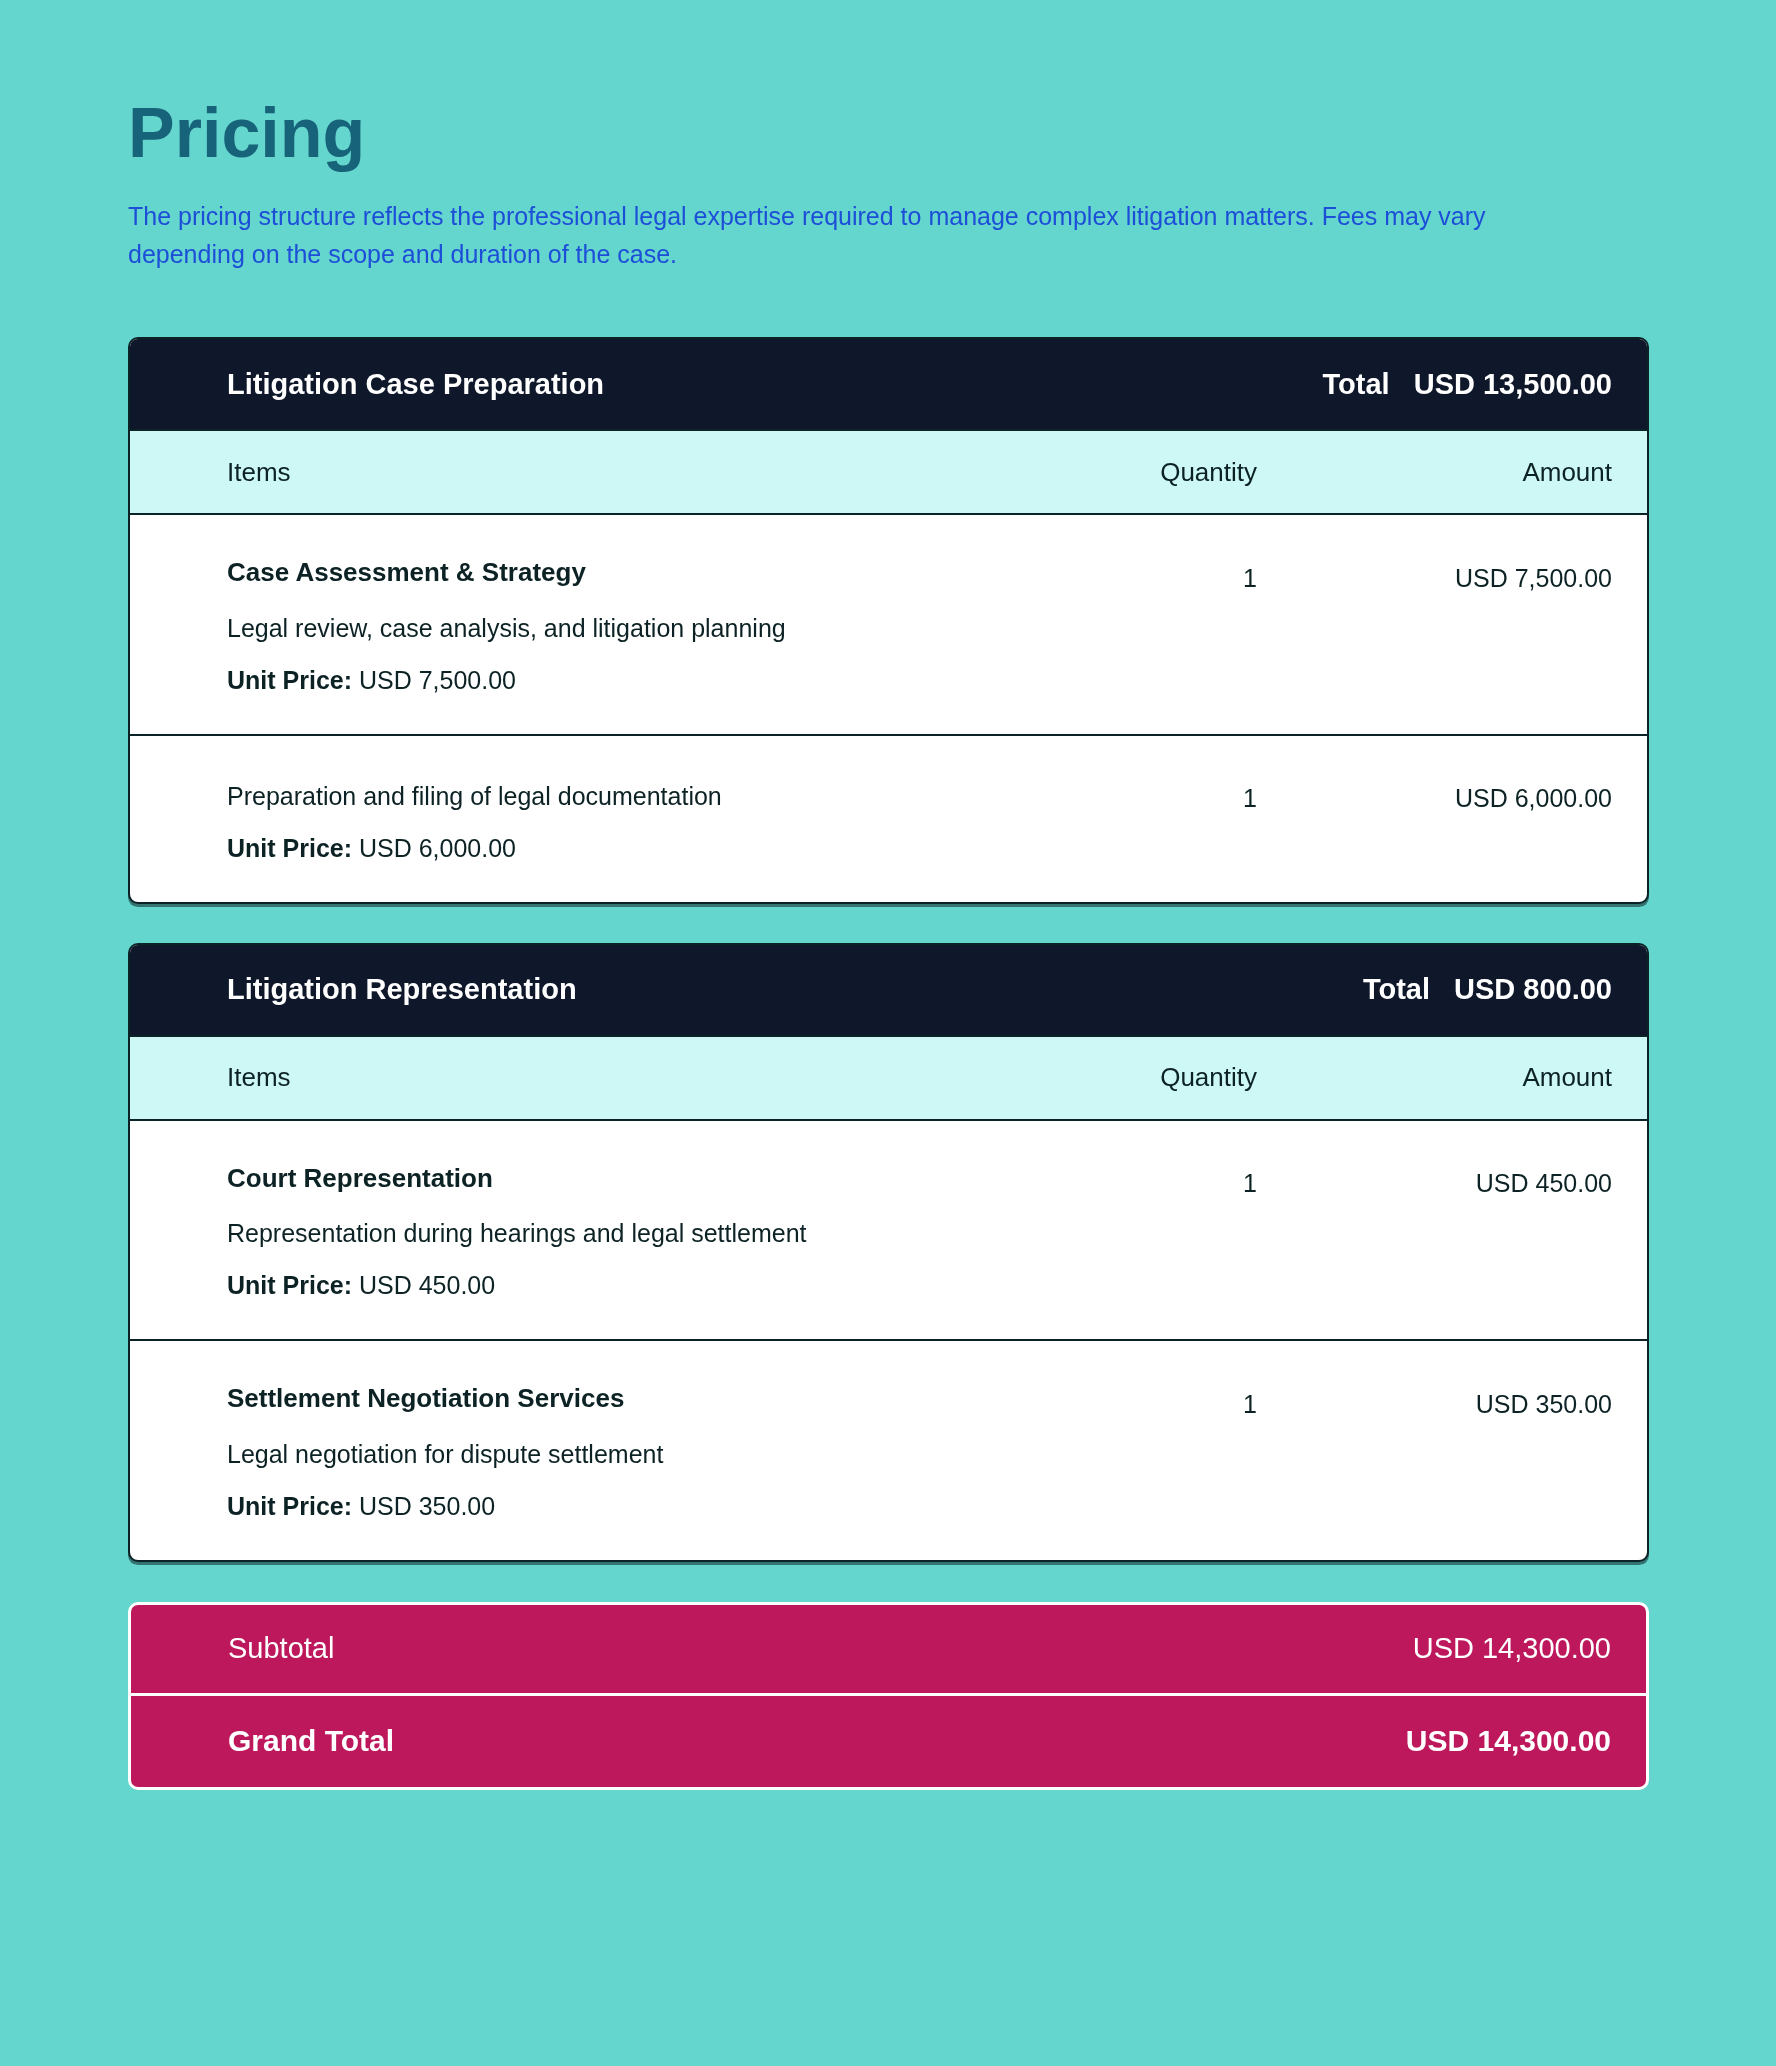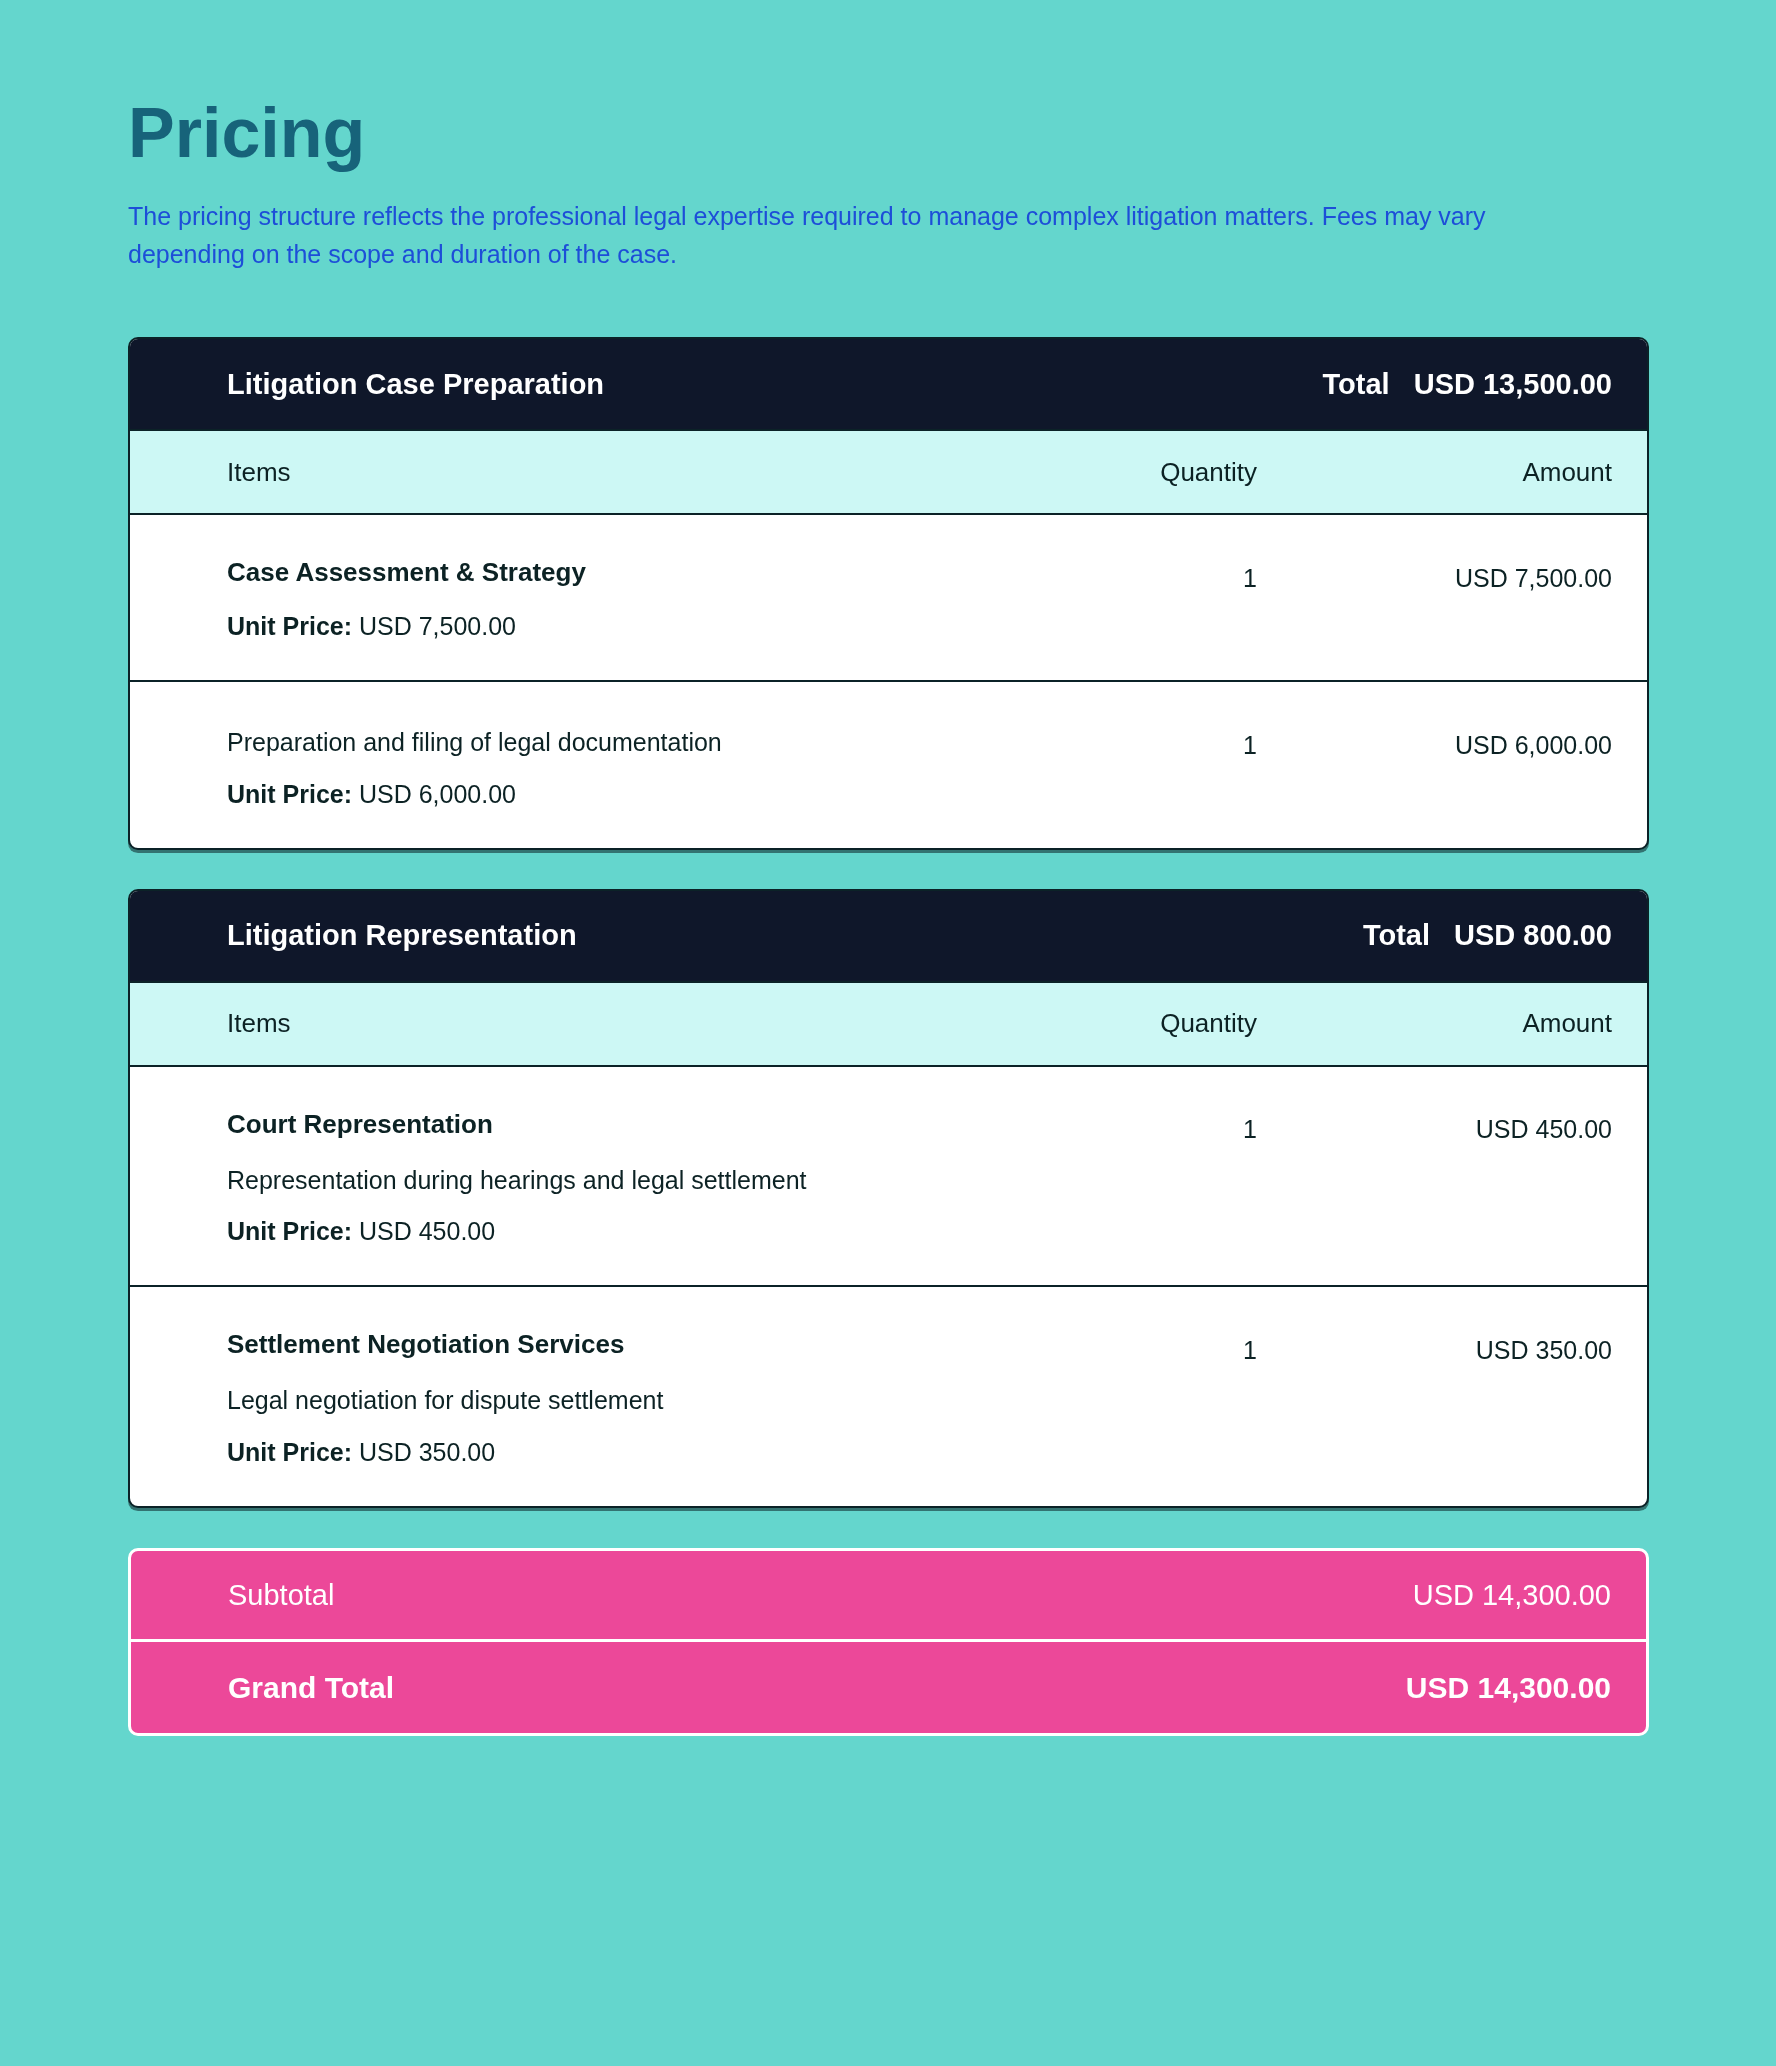--- a/index.html
+++ b/index.html
@@ -73,21 +73,21 @@
   }
   .item-row:last-child { border-bottom: none; }
   .item-title { font-size: 26px; font-weight: bold; margin-bottom: 19px; line-height: 1.3; }
   .item-desc { line-height: 1.55; max-width: 581px; margin-bottom: 15px; }
   .item-unit { line-height: 1.4; }
   .unit-lbl { font-weight: bold; }
   .cell-qty, .cell-amt { text-align: right; padding-top: 7.5px; }
 
   .summary {
     margin-top: 40px;
-    background: #ec4899;
+    background: #be185d;
     border: 3.7px solid #ffffff;
     border-radius: 10px;
     overflow: hidden;
     color: #ffffff;
   }
   .sum-row {
     height: 91px;
     display: flex;
     justify-content: space-between;
     align-items: center;
@@ -115,20 +115,21 @@
     </header>
     <div class="card-cols">
       <span>Items</span>
       <span class="t-right">Quantity</span>
       <span class="t-right">Amount</span>
     </div>
 
     <div class="item-row">
       <div class="cell-items">
         <div class="item-title">Case Assessment &amp; Strategy</div>
+        <div class="item-desc">Legal review, case analysis, and litigation planning</div>
         <div class="item-unit">
           <span class="unit-lbl">Unit Price:</span>
           <span>USD 7,500.00</span>
         </div>
       </div>
       <div class="cell-qty">1</div>
       <div class="cell-amt">USD 7,500.00</div>
     </div>
 
     <div class="item-row">

